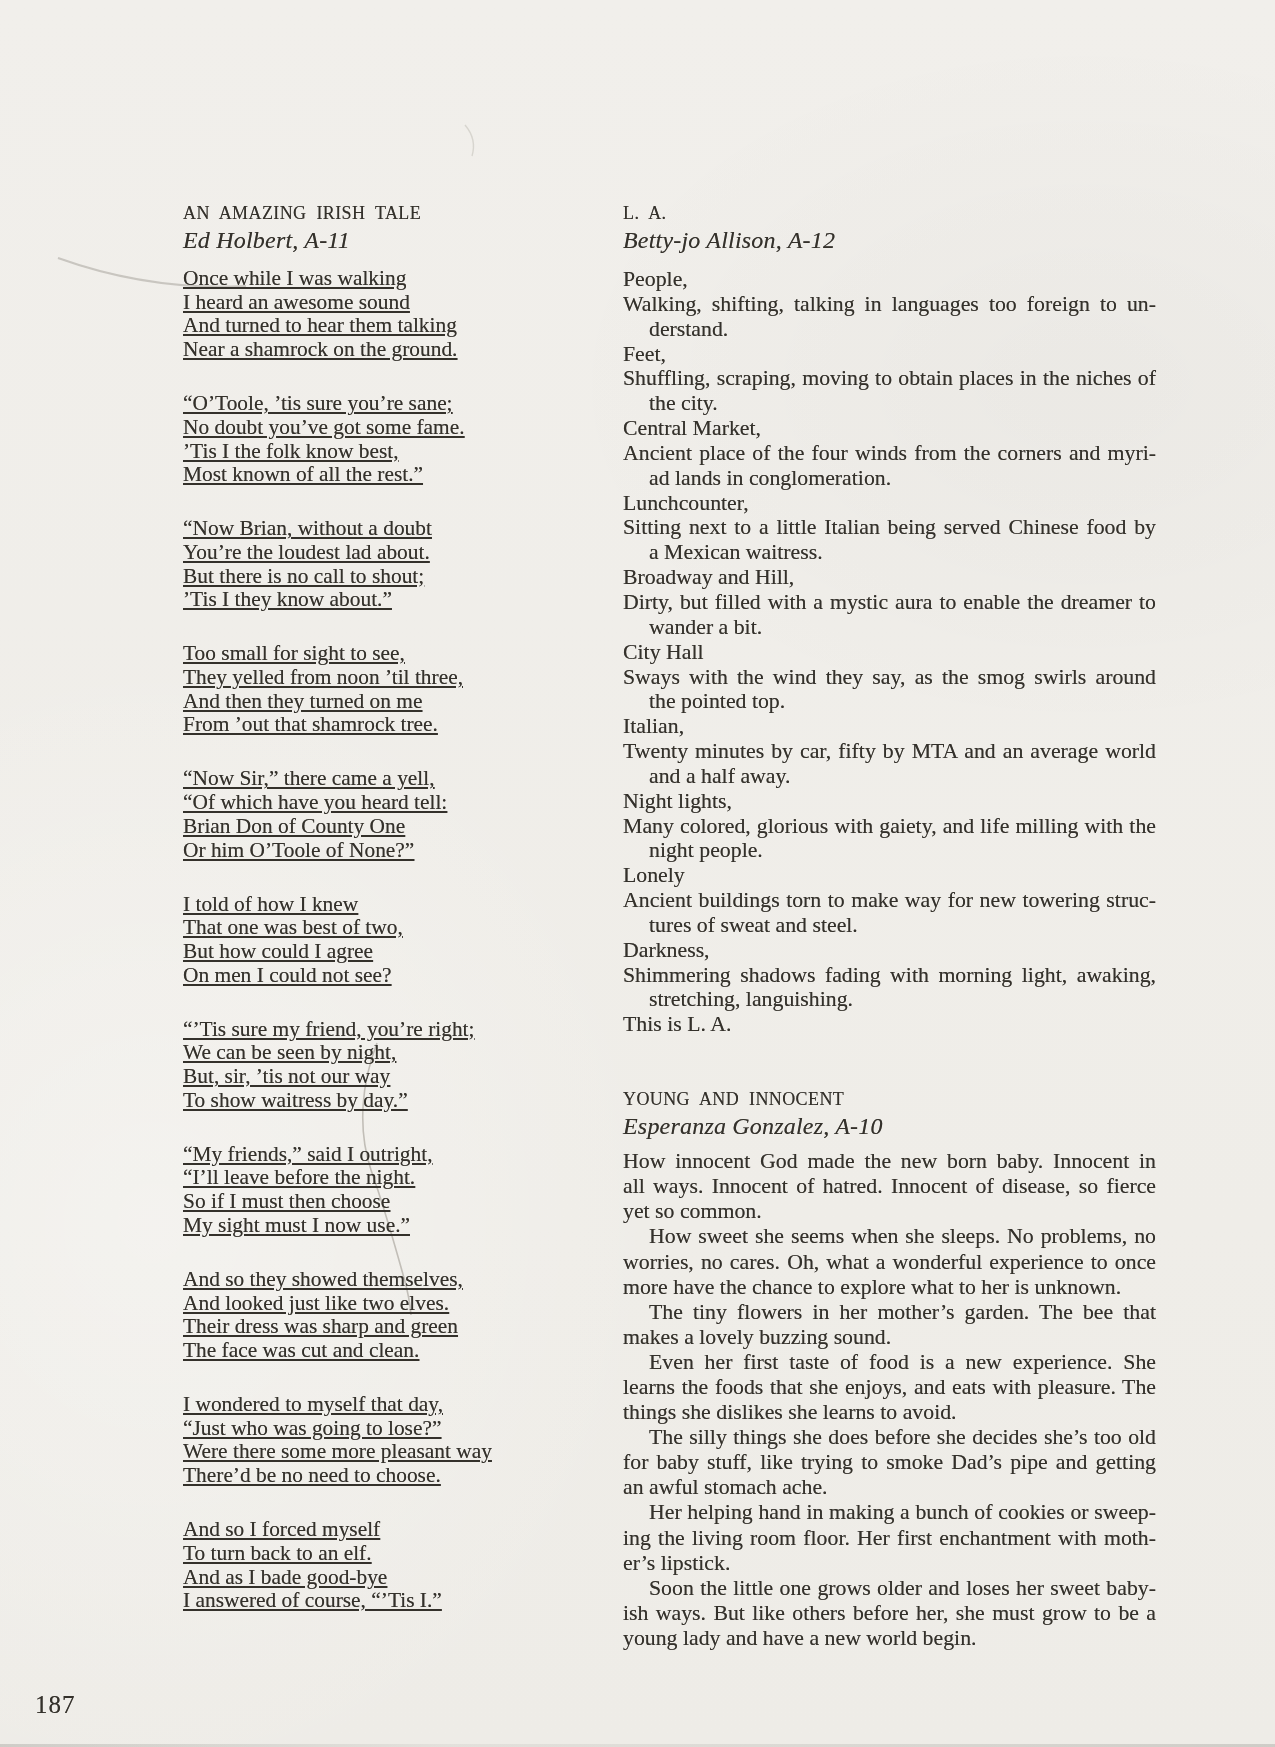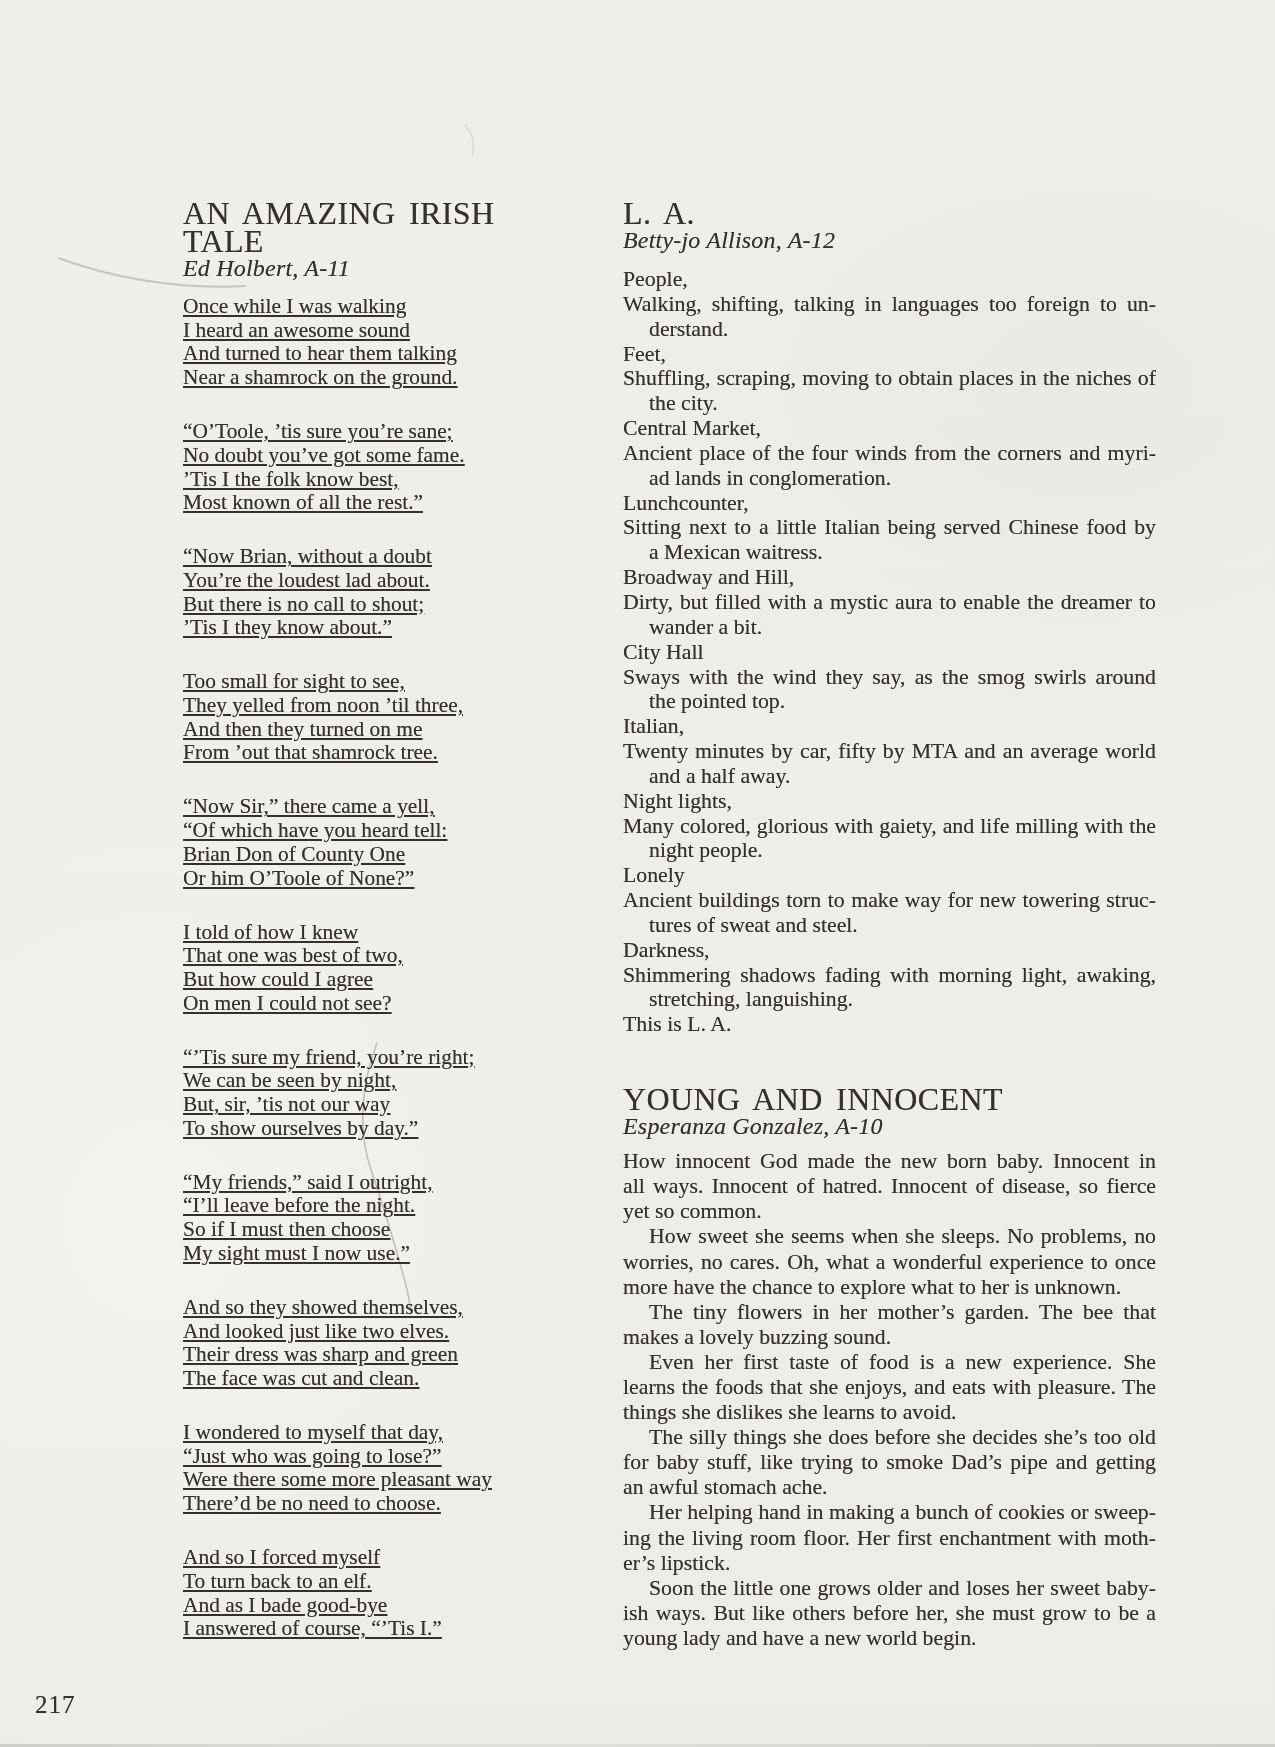--- a/index.html
+++ b/index.html
@@ -9,21 +9,21 @@
     color:#34312b;
     background:
       radial-gradient(900px 600px at 85% 22%, rgba(0,0,0,0.025), transparent 60%),
       radial-gradient(800px 900px at 12% 70%, rgba(255,255,255,0.30), transparent 65%),
       linear-gradient(#f1efeb, #efede8 70%, #eeece7);
   }
   .txt{ text-shadow:0 0 0.45px rgba(45,42,38,0.55); }
   .col{ position:absolute; top:199px; }
   .col-left{ left:183px; width:322px; }
   .col-right{ left:623px; width:533px; }
-  .sec-title{ font-size:32px; line-height:28px; letter-spacing:0.4px; word-spacing:5px; }
+  .sec-title{ font-size:18px; line-height:28px; letter-spacing:0.4px; word-spacing:5px; }
   .author{ font-style:italic; font-size:24px; line-height:26px; letter-spacing:0.2px; }
   .stanzas{ margin-top:14px;text-decoration:underline; }
   .stanza{ margin-bottom:30.3px; }
   .pline{ font-size:21.4px; line-height:23.7px; white-space:nowrap; }
   .vlines{ margin-top:14px; }
   .vline{ font-size:21.8px; line-height:24.85px; }
   .vline.cont{ padding-left:26px; }
   .vline.just{ text-align:justify; text-align-last:justify; text-justify:inter-word; }
   .essay{ margin-top:48px; }
   .essay-body{ margin-top:10px; }
@@ -83,21 +83,21 @@
       <div class="stanza">
         <div class="pline">I told of how I knew</div>
         <div class="pline">That one was best of two,</div>
         <div class="pline">But how could I agree</div>
         <div class="pline">On men I could not see?</div>
       </div>
       <div class="stanza">
         <div class="pline">“’Tis sure my friend, you’re right;</div>
         <div class="pline">We can be seen by night,</div>
         <div class="pline">But, sir, ’tis not our way</div>
-        <div class="pline">To show ourselves by day.”</div>
+        <div class="pline">To show waitress by day.”</div>
       </div>
       <div class="stanza">
         <div class="pline">“My friends,” said I outright,</div>
         <div class="pline">“I’ll leave before the night.</div>
         <div class="pline">So if I must then choose</div>
         <div class="pline">My sight must I now use.”</div>
       </div>
       <div class="stanza">
         <div class="pline">And so they showed themselves,</div>
         <div class="pline">And looked just like two elves.</div>
@@ -192,14 +192,14 @@
         </div>
         <div>
           <div class="eline just ind">Soon the little one grows older and loses her sweet baby-</div>
           <div class="eline just">ish ways. But like others before her, she must grow to be a</div>
           <div class="eline">young lady and have a new world begin.</div>
         </div>
       </div>
   </div>
 </div>
 
-<div class="page-number txt">217</div>
+<div class="page-number txt">187</div>
 <div class="bottom-edge"></div>
 
 </body></html>

